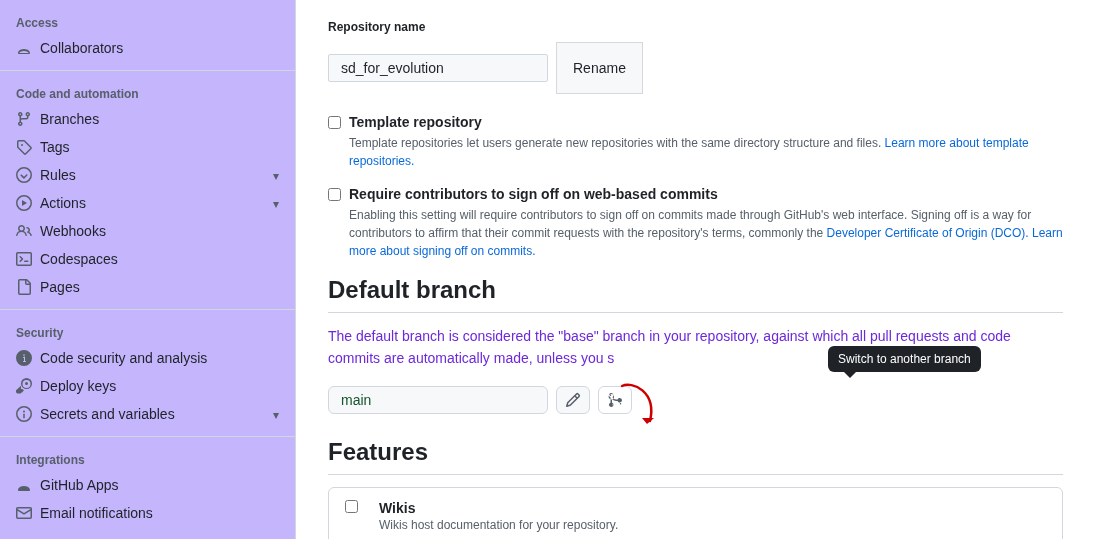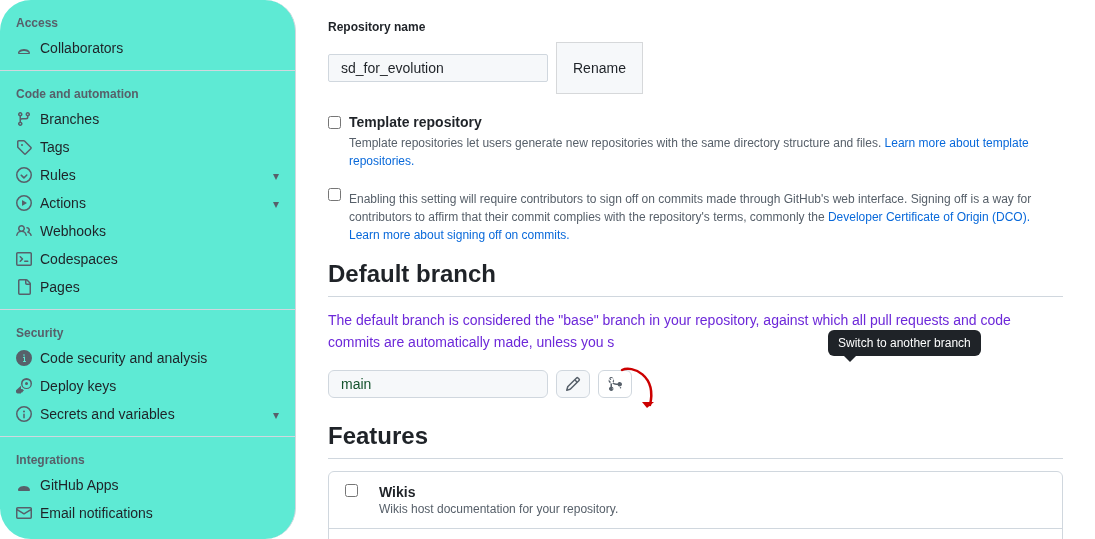--- a/index.html
+++ b/index.html
@@ -13,22 +13,21 @@
       overflow: hidden;
     }
 
     
     .sidebar {
       width: 296px;
       min-width: 296px;
       border-right: 1px solid #d0d7de;
       padding: 8px 0;
       overflow-y: auto;
-      background: #5eead4;
-      border-radius: 31px;
+      background: #c4b5fd;
     }
 
     .sidebar-section-header {
       font-size: 12px;
       font-weight: 600;
       color: #57606a;
       padding: 8px 16px 4px 16px;
       text-transform: none;
     }
 
@@ -435,22 +434,23 @@
           <a href="#">Learn more about template repositories.</a>
         </div>
       </div>
     </div>
   </div>
 
   <div class="checkbox-section">
     <div class="checkbox-row">
       <input type="checkbox" style="">
       <div>
+        <span class="checkbox-title">Require contributors to sign off on web-based commits</span>
         <div class="checkbox-desc">
-          <span>Enabling this setting will require contributors to sign off on commits made through GitHub's web interface. Signing off is a way for contributors to affirm that their commit complies with the repository's terms, commonly the</span>
+          <span>Enabling this setting will require contributors to sign off on commits made through GitHub's web interface. Signing off is a way for contributors to affirm that their commit requests with the repository's terms, commonly the</span>
           <a href="#">Developer Certificate of Origin (DCO).</a>
           <a href="#">Learn more about signing off on commits.</a>
         </div>
       </div>
     </div>
   </div>
 
   <div class="section-title">Default branch</div>
   <p class="section-desc">The default branch is considered the "base" branch in your repository, against which all pull requests and code commits are automatically made, unless you s</p>
 

